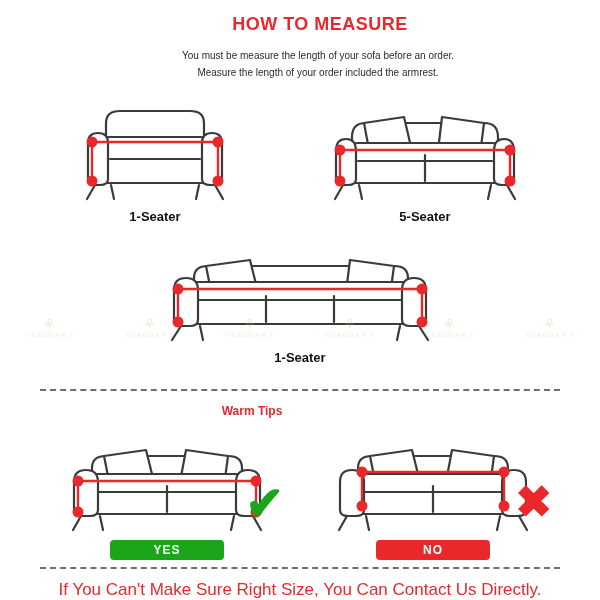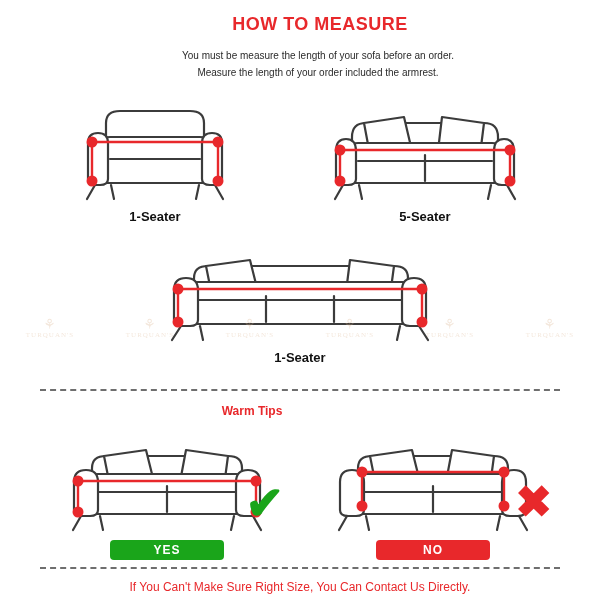--- a/index.html
+++ b/index.html
@@ -103,21 +103,21 @@
     font-size: 12px;
     font-weight: bold;
     color: #e8282b;
   }
 
   .footer {
     position: absolute;
     top: 566px;
     width: 600px;
     text-align: center;
-    font-size: 12px;
+    font-size: 17px;
     color: #e8282b;
   }
 
   .badge {
     margin-top: 4px;
     width: 114px;
     height: 20px;
     border-radius: 4px;
     color: #fff;
     font-size: 12px;

